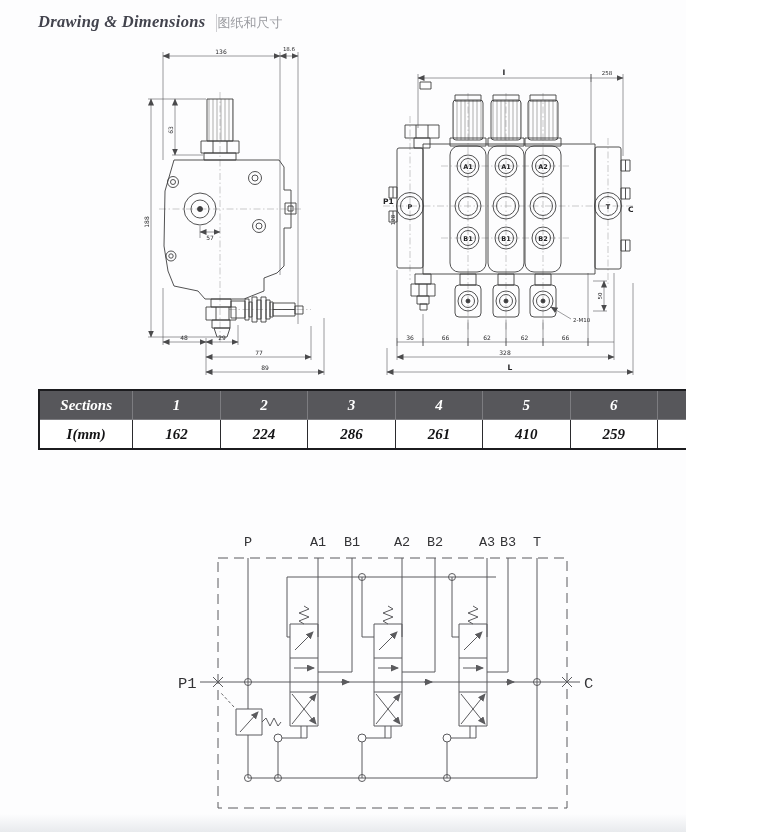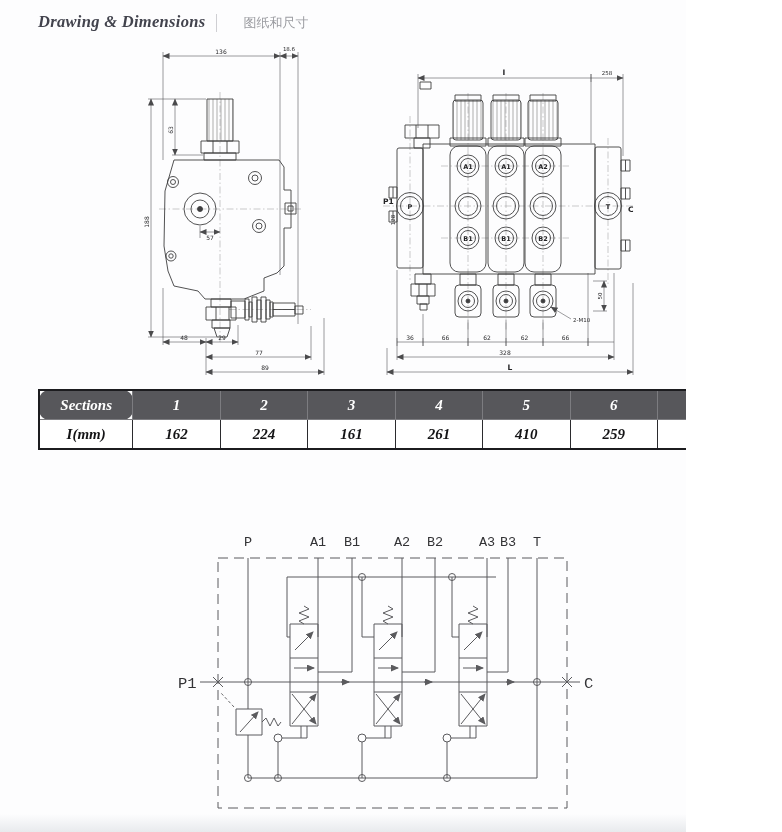--- a/index.html
+++ b/index.html
@@ -1,31 +1,31 @@
 <!DOCTYPE html>
 <html><head>
 <meta charset="utf-8">
 <style>
   html,body{margin:0;padding:0;background:#ffffff;}
   .page{position:relative;width:686px;height:832px;background:#fdfdfe;overflow:hidden;
         font-family:"Liberation Sans",sans-serif;}
   .heading{position:absolute;left:38px;display:flex;align-items:baseline;}
   .h-en{font:italic 700 16.5px "Liberation Serif",serif;color:#42434d;letter-spacing:.3px;}
-  .h-zh{font:13px "DejaVu Sans",sans-serif;color:#9b9ca1;margin-left:11px;padding-left:26px;
+  .h-zh{font:13px "DejaVu Sans",sans-serif;color:#9b9ca1;margin-left:11px;padding-left:0;
         border-left:1px solid #cfcfd3;}
   #head-drawing{top:12px;}
   #head-schematic{top:488px;}
 
   
   .dim-table{position:absolute;left:38px;top:389px;width:708px;border-collapse:collapse;
              table-layout:fixed;}
   .dim-table th,.dim-table td{border:1px solid #2b2b2e;text-align:center;vertical-align:middle;
              font:italic 700 15px "Liberation Serif",serif;height:28px;padding:0;}
   .dim-table thead th{background:#57575b;color:#fff;border-color:#7c7c80;border-top-color:#2b2b2e;}
-  .dim-table thead th:first-child{border-left-color:#2b2b2e;border-radius:10px;}
+  .dim-table thead th:first-child{border-left-color:#2b2b2e;}
   .dim-table thead th:last-child{border-right-color:#2b2b2e;}
   .dim-table{border:2px solid #1c1c1f;}
   .dim-table td{color:#141416;background:#fff;}
   .col-label{width:13.3%;}
 
   
   svg{position:absolute;overflow:visible;}
   .ln{stroke:#3e3e40;stroke-width:.9;fill:none;stroke-linejoin:round;}
   .lnf{stroke:#3e3e40;stroke-width:.9;fill:#3e3e40;}
   .dim{stroke:#4c4c4e;stroke-width:.55;fill:none;}
@@ -332,21 +332,21 @@
         <th>5</th>
         <th>6</th>
         <th>7</th>
       </tr>
     </thead>
     <tbody>
       <tr>
         <td>I(mm)</td>
         <td>162</td>
         <td>224</td>
-        <td>161</td>
+        <td>286</td>
         <td>261</td>
         <td>410</td>
         <td>259</td>
         <td>534</td>
       </tr>
     </tbody>
   </table>
 
 
   <svg style="left:176px;top:522px;" width="430" height="300" viewBox="0 0 430 300">

